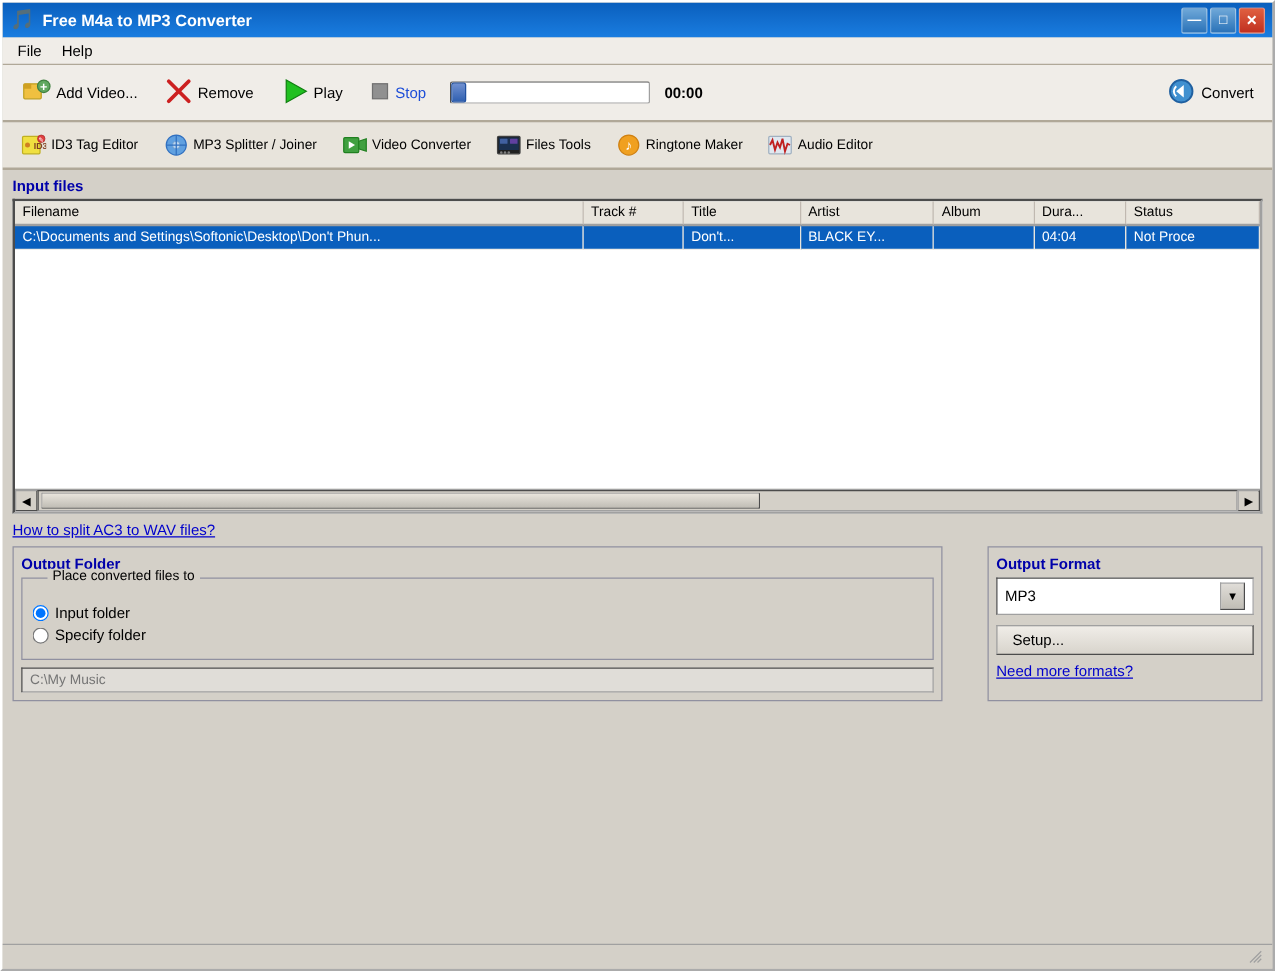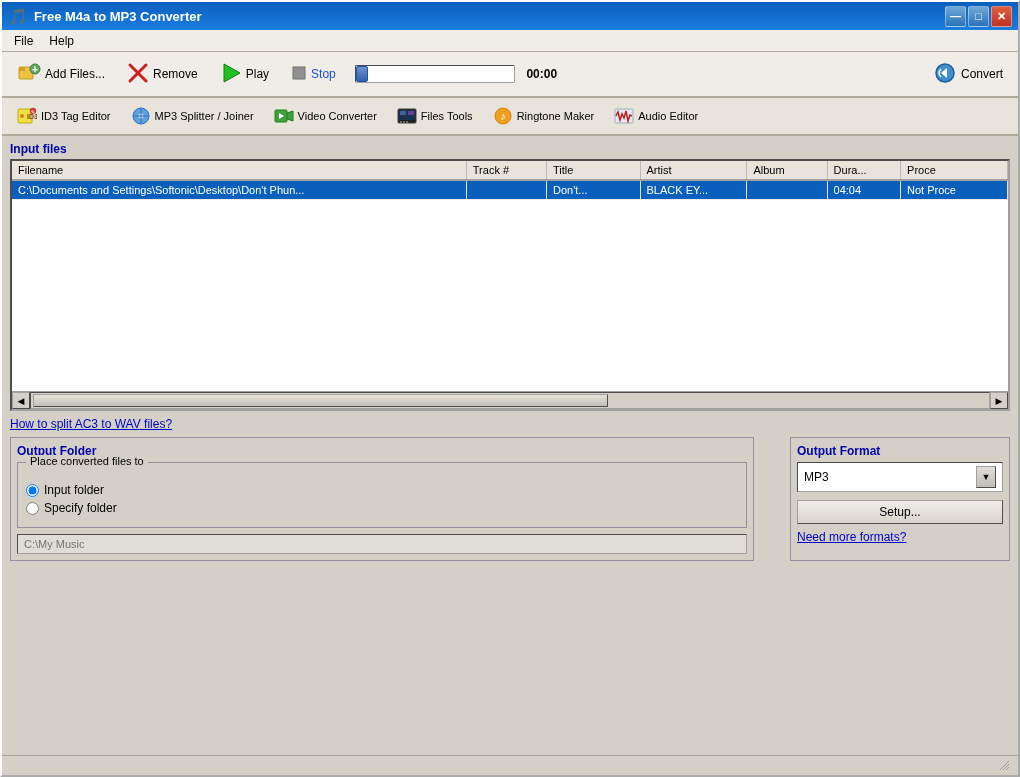--- a/index.html
+++ b/index.html
@@ -125,21 +125,21 @@
     .help-link { color: #0000cc; text-decoration: underline; cursor: pointer; font-size: 12px; margin: 6px 0; }
 
     
     .bottom-panels { display: flex; gap: 8px; margin-top: 4px; }
     .panel-title { color: #0000aa; font-size: 12px; font-weight: bold; margin-bottom: 4px; }
     .group-box {
       border: 1px solid #9090a0; background: #d4d0c8;
       padding: 8px; position: relative;
     }
     .group-title {
-      position: absolute; top: -8px; left: 8px;
+      position: absolute; top: -8px; left: 20px;
       background: #d4d0c8; padding: 0 4px; font-size: 11px;
     }
     .radio-row { display: flex; align-items: center; gap: 5px; margin: 4px 0; font-size: 12px; }
     .radio-row input[type="radio"] { margin: 0; }
     .folder-input {
       width: 100%; margin-top: 6px; padding: 3px 6px; font-size: 11px;
       background: #e0ddd8; border: 1px inset #a0a0a0; color: #808080;
     }
     .format-select {
       display: flex; align-items: center; gap: 4px; margin: 4px 0 8px 0;
@@ -150,21 +150,21 @@
       display: flex; align-items: center; justify-content: space-between;
     }
     .select-arrow {
       width: 20px; height: 22px; background: linear-gradient(to bottom, #e0ddd8, #c0bdb5);
       border: 1px outset #a0a0a0; display: flex; align-items: center; justify-content: center;
       font-size: 9px; cursor: pointer;
     }
     .setup-btn {
       display: block; width: 100%; padding: 4px 12px; font-size: 12px;
       background: linear-gradient(to bottom, #f0ede8, #d8d4cc);
-      border: 1px outset #a0a0a0; cursor: pointer; text-align: center;
+      border: 1px outset #a0a0a0; cursor: pointer; text-align: left;
       margin-bottom: 6px;
     }
     .more-formats { color: #0000cc; text-decoration: underline; cursor: pointer; font-size: 12px; }
 
     
     .status-bar {
       background: #d4d0c8; border-top: 1px solid #a0a0a0;
       display: flex; align-items: center; padding: 2px 6px;
       height: 20px; font-size: 11px;
     }
@@ -203,21 +203,21 @@
 
     <div class="tb-btn">
       <span>
         <svg width="24" height="24" viewBox="0 0 24 24">
           <rect x="2" y="6" width="14" height="12" rx="1" fill="#f0c040" stroke="#c0a020" stroke-width="1"></rect>
           <rect x="2" y="6" width="6" height="4" rx="0.5" fill="#d0a020"></rect>
           <circle cx="18" cy="8" r="5" fill="#60a860" stroke="#408040" stroke-width="1"></circle>
           <text x="18" y="12" text-anchor="middle" font-size="10" fill="white" font-weight="bold">+</text>
         </svg>
       </span>
-      <span>Add Files...</span>
+      <span>Add Video...</span>
     </div>
 
     <div class="tb-btn">
       <span>
         <svg width="22" height="22" viewBox="0 0 22 22">
           <line x1="3" y1="3" x2="19" y2="19" stroke="#cc2020" stroke-width="3" stroke-linecap="round"></line>
           <line x1="19" y1="3" x2="3" y2="19" stroke="#cc2020" stroke-width="3" stroke-linecap="round"></line>
         </svg>
       </span>
       <span>Remove</span>
@@ -328,21 +328,21 @@
     <div class="file-table-container">
       <table class="file-table">
         <thead>
           <tr>
             <th style="width:340px">Filename</th>
             <th style="width:60px">Track #</th>
             <th style="width:70px">Title</th>
             <th style="width:80px">Artist</th>
             <th style="width:60px">Album</th>
             <th style="width:55px">Dura...</th>
-            <th style="width:80px">Proce</th>
+            <th style="width:80px">Status</th>
           </tr>
         </thead>
         <tbody>
           <tr class="selected">
             <td>C:\Documents and Settings\Softonic\Desktop\Don't Phun...</td>
             <td></td>
             <td>Don't...</td>
             <td>BLACK EY...</td>
             <td></td>
             <td>04:04</td>

